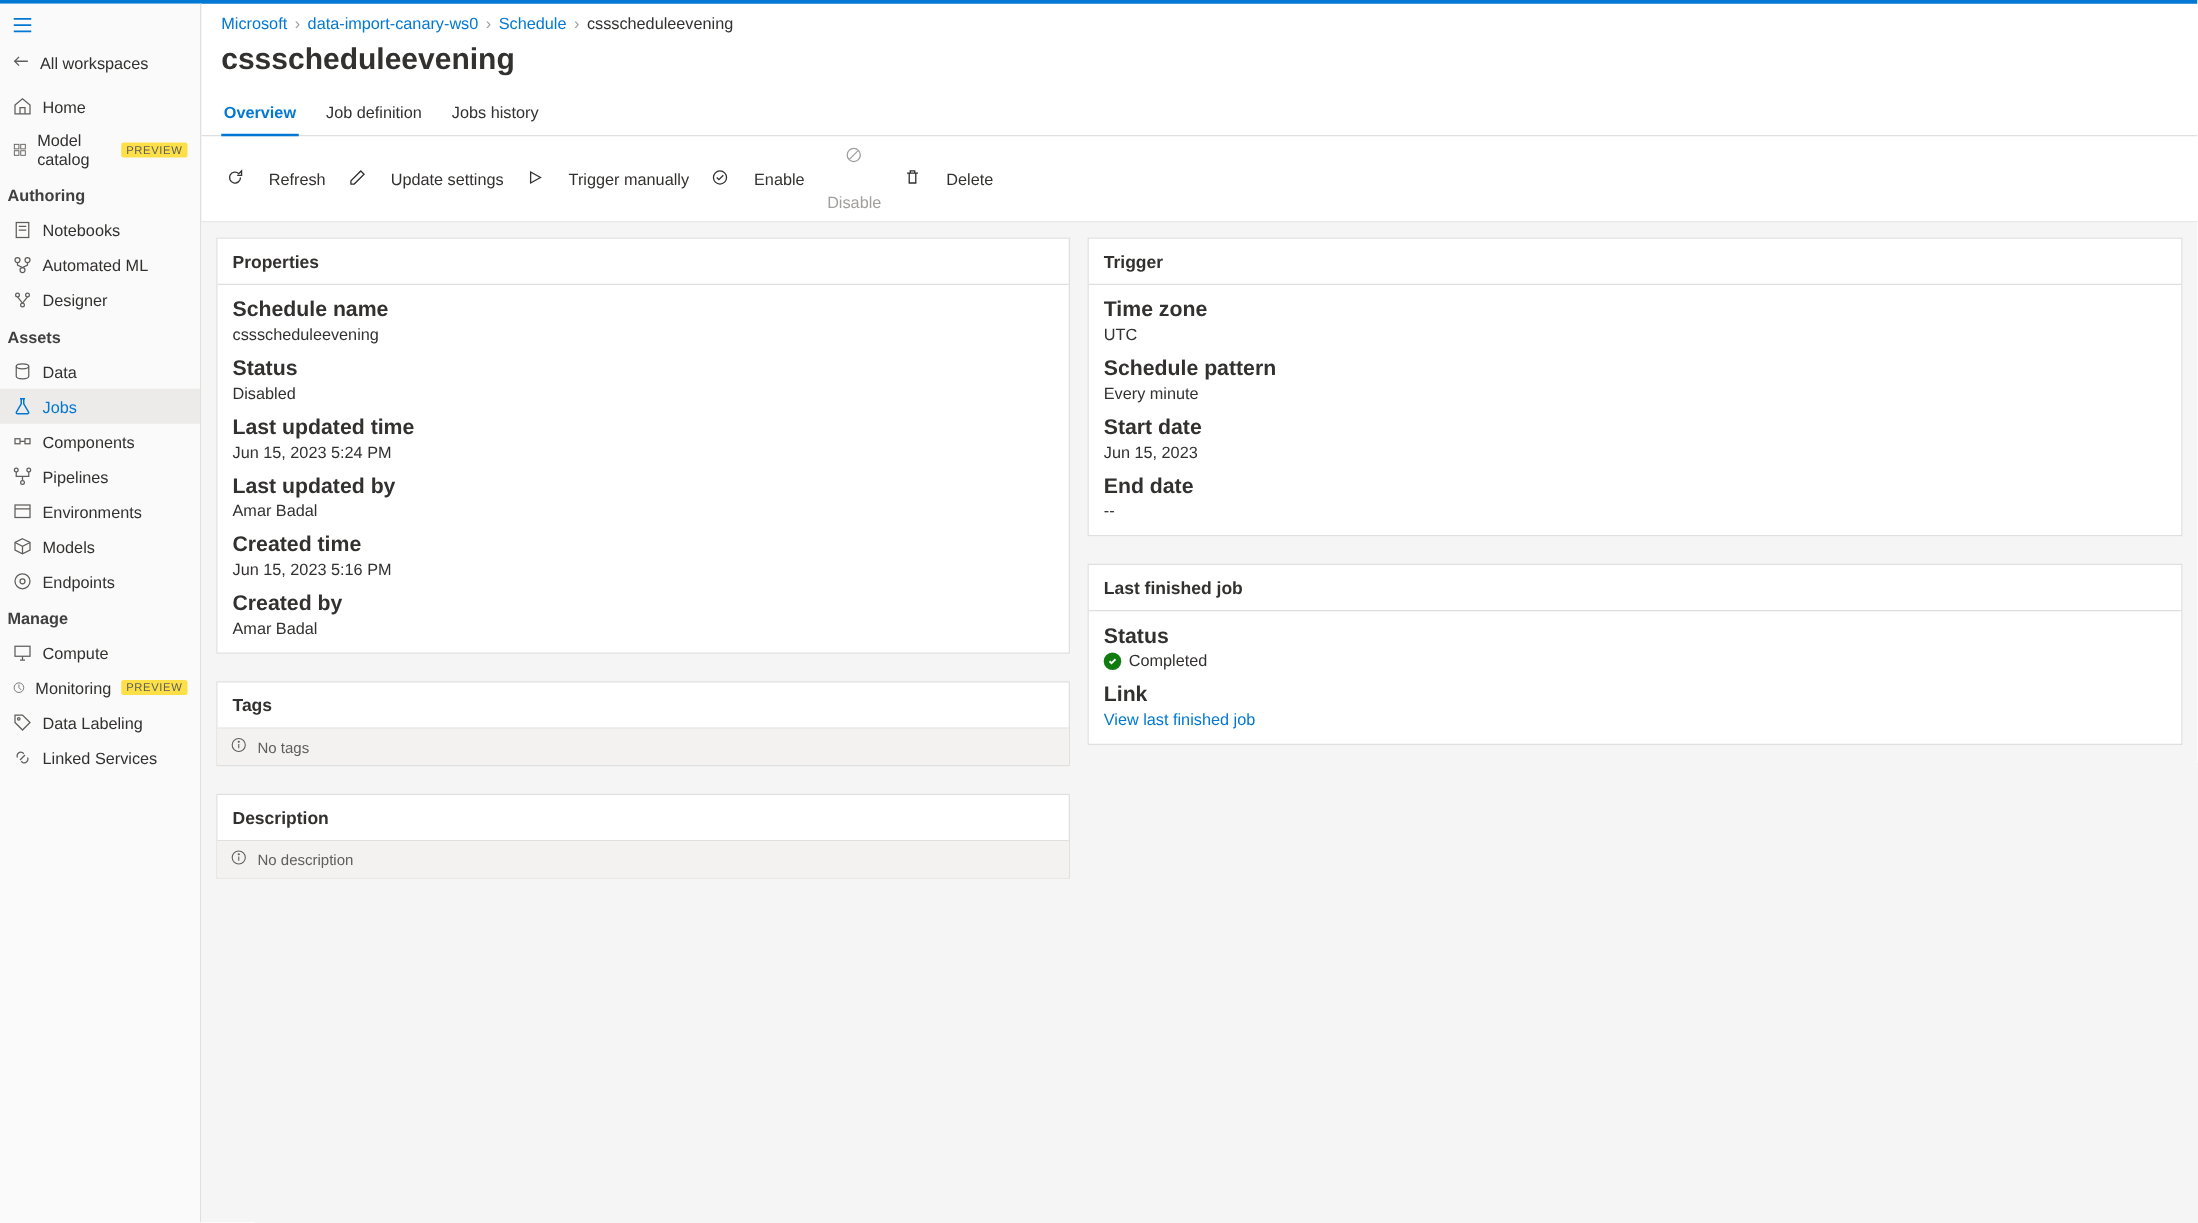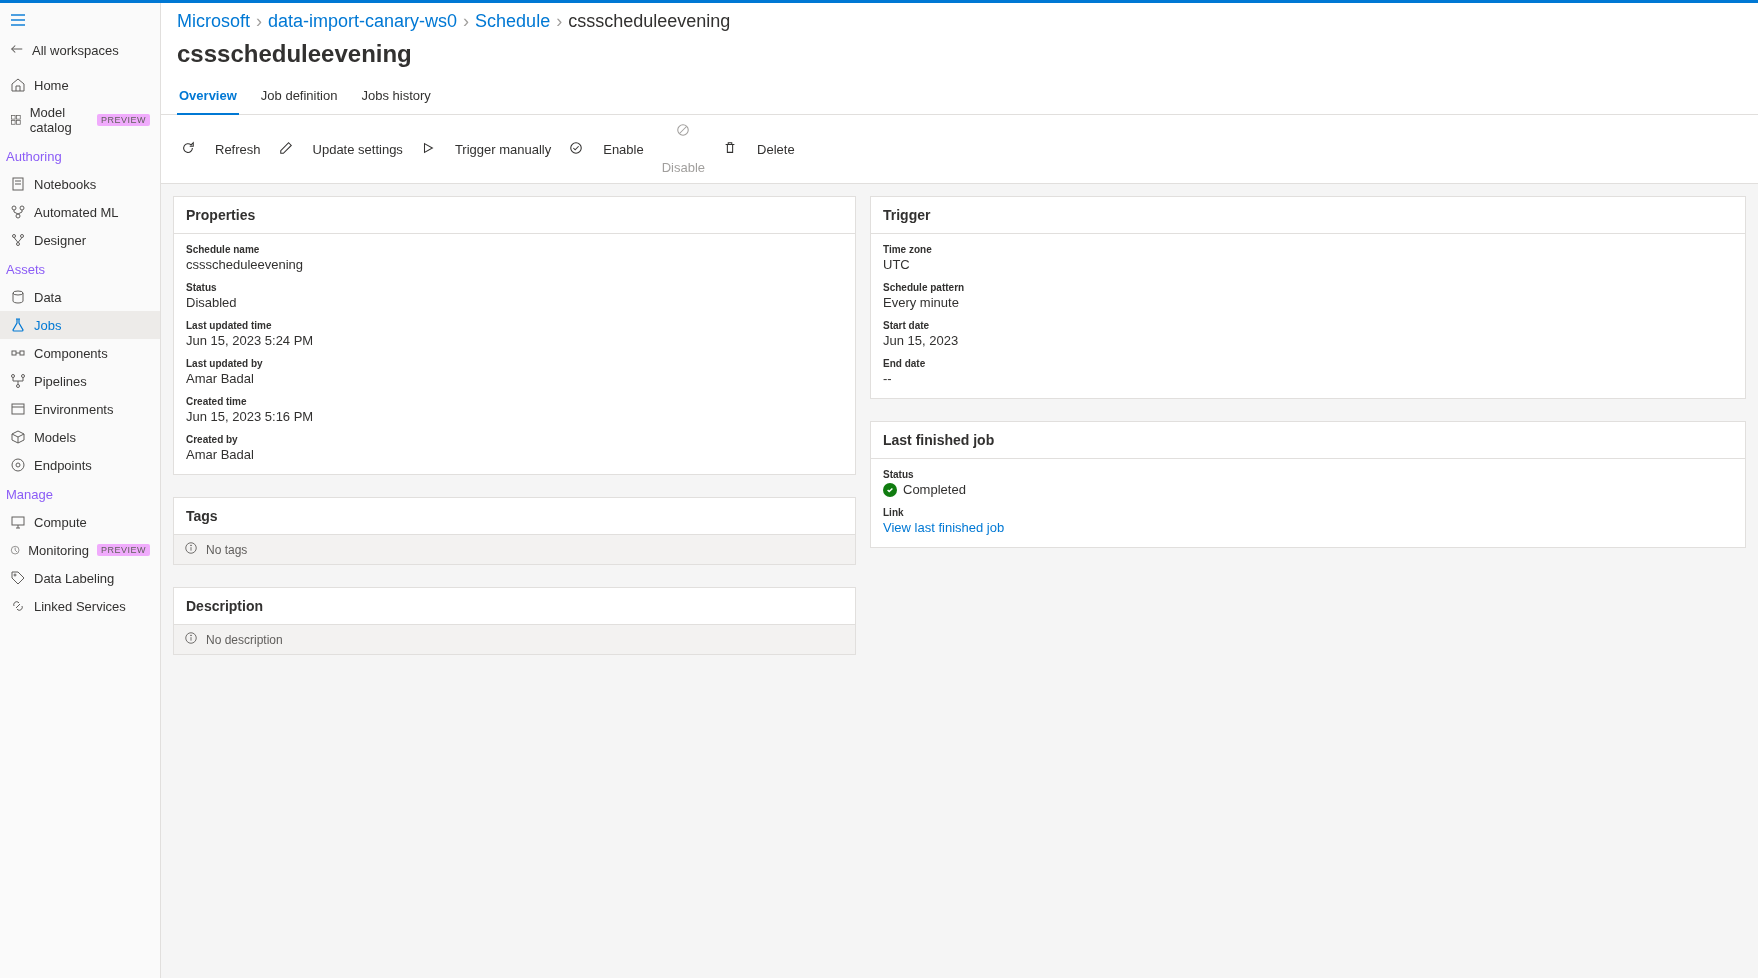--- a/index.html
+++ b/index.html
@@ -4,48 +4,48 @@
 <style>
   * { box-sizing: border-box; margin: 0; padding: 0; }
   html, body { height: 100%; font-family: "Segoe UI", Arial, sans-serif; font-size: 13px; color: #323130; background: #fff; }
   .top-bar { height: 3px; background: #0078d4; width: 100%; }
   .app { display: flex; height: calc(100% - 3px); }
   
   .sidebar { width: 161px; border-right: 1px solid #e1dfdd; background: #fafafa; display: flex; flex-direction: column; padding-top: 6px; }
   .sidebar .hamburger-row { padding: 4px 10px; }
   .sidebar .hamburger-row svg { width: 16px; height: 14px; color: #0078d4; cursor: pointer; }
   .sidebar .back-row { display: flex; align-items: center; gap: 8px; padding: 8px 10px 12px 10px; cursor: pointer; }
-  .sidebar .section-header { font-weight: 400; padding: 8px 10px 6px 6px; color: #8b5cf6; font-size: 13px; }
+  .sidebar .section-header { font-weight: 700; padding: 8px 10px 6px 6px; color: #404040; font-size: 13px; }
   .sidebar .nav-item { display: flex; align-items: center; gap: 8px; padding: 6px 10px; cursor: pointer; color: #323130; }
   .sidebar .nav-item .icon-slot { width: 16px; height: 16px; display: flex; align-items: center; justify-content: center; color: #605e5c; }
   .sidebar .nav-item.active { background: #edebe9; }
   .sidebar .nav-item.active .icon-slot, .sidebar .nav-item.active .nav-label { color: #0078d4; }
-  .badge { font-size: 9px; padding: 1px 4px; background: #f0abfc; color: #605e5c; border-radius: 2px; letter-spacing: 0.5px; }
+  .badge { font-size: 9px; padding: 1px 4px; background: #fde047; color: #605e5c; border-radius: 2px; letter-spacing: 0.5px; }
   
   .main { flex: 1; display: flex; flex-direction: column; overflow: hidden; }
-  .breadcrumb { display: flex; align-items: center; gap: 6px; padding: 8px 16px 0 16px; font-size: 18px; }
+  .breadcrumb { display: flex; align-items: center; gap: 6px; padding: 8px 16px 0 16px; font-size: 13px; }
   .breadcrumb a { color: #0078d4; text-decoration: none; cursor: pointer; }
   .breadcrumb .sep { color: #a19f9d; }
   .page-title { font-size: 24px; font-weight: 600; padding: 8px 16px 14px 16px; }
   .tabs { display: flex; gap: 20px; padding: 0 16px; border-bottom: 1px solid #e1dfdd; }
   .tab { padding: 6px 2px 10px 2px; cursor: pointer; color: #323130; font-size: 13px; }
   .tab.active { color: #0078d4; border-bottom: 2px solid #0078d4; font-weight: 600; margin-bottom: -1px; }
   .toolbar { display: flex; align-items: center; gap: 18px; padding: 8px 20px; border-bottom: 1px solid #e1dfdd; box-shadow: 0 1px 2px rgba(0,0,0,0.04); }
   .toolbar .tbtn { display: flex; align-items: center; gap: 20px; cursor: pointer; color: #323130; font-size: 13px; }
   .toolbar .tbtn.disabled { color: #a19f9d; cursor: default; flex-direction: column; }
   .toolbar .tbtn svg { width: 14px; height: 14px; }
   .content { flex: 1; background: #f5f5f5; padding: 12px; display: flex; gap: 14px; overflow: auto; }
   .col-left { flex: 0 0 683px; display: flex; flex-direction: column; gap: 22px; }
   .col-right { flex: 1; display: flex; flex-direction: column; gap: 22px; }
   .card { background: #fff; border: 1px solid #e1dfdd; }
   .card .card-header { padding: 10px 12px; font-weight: 600; border-bottom: 1px solid #e1dfdd; font-size: 14px; }
   .card .card-body { padding: 10px 12px 12px 12px; }
   .prop { margin-bottom: 10px; }
   .prop:last-child { margin-bottom: 0; }
-  .prop .plabel { font-weight: 600; font-size: 10px; margin-bottom: 2px; }
+  .prop .plabel { font-weight: 600; font-size: 17px; margin-bottom: 2px; }
   .prop .pval { font-size: 13px; color: #323130; }
   .empty-row { background: #f3f2f1; padding: 6px 10px; display: flex; align-items: center; gap: 8px; color: #605e5c; font-size: 12px; }
   .status-line { display: flex; align-items: center; gap: 6px; }
   .status-dot { width: 14px; height: 14px; border-radius: 50%; background: #107c10; display: flex; align-items: center; justify-content: center; }
   .status-dot svg { width: 8px; height: 8px; color: #fff; }
   .link { color: #0078d4; text-decoration: none; cursor: pointer; }
 </style>
 </head>
 <body>
 

